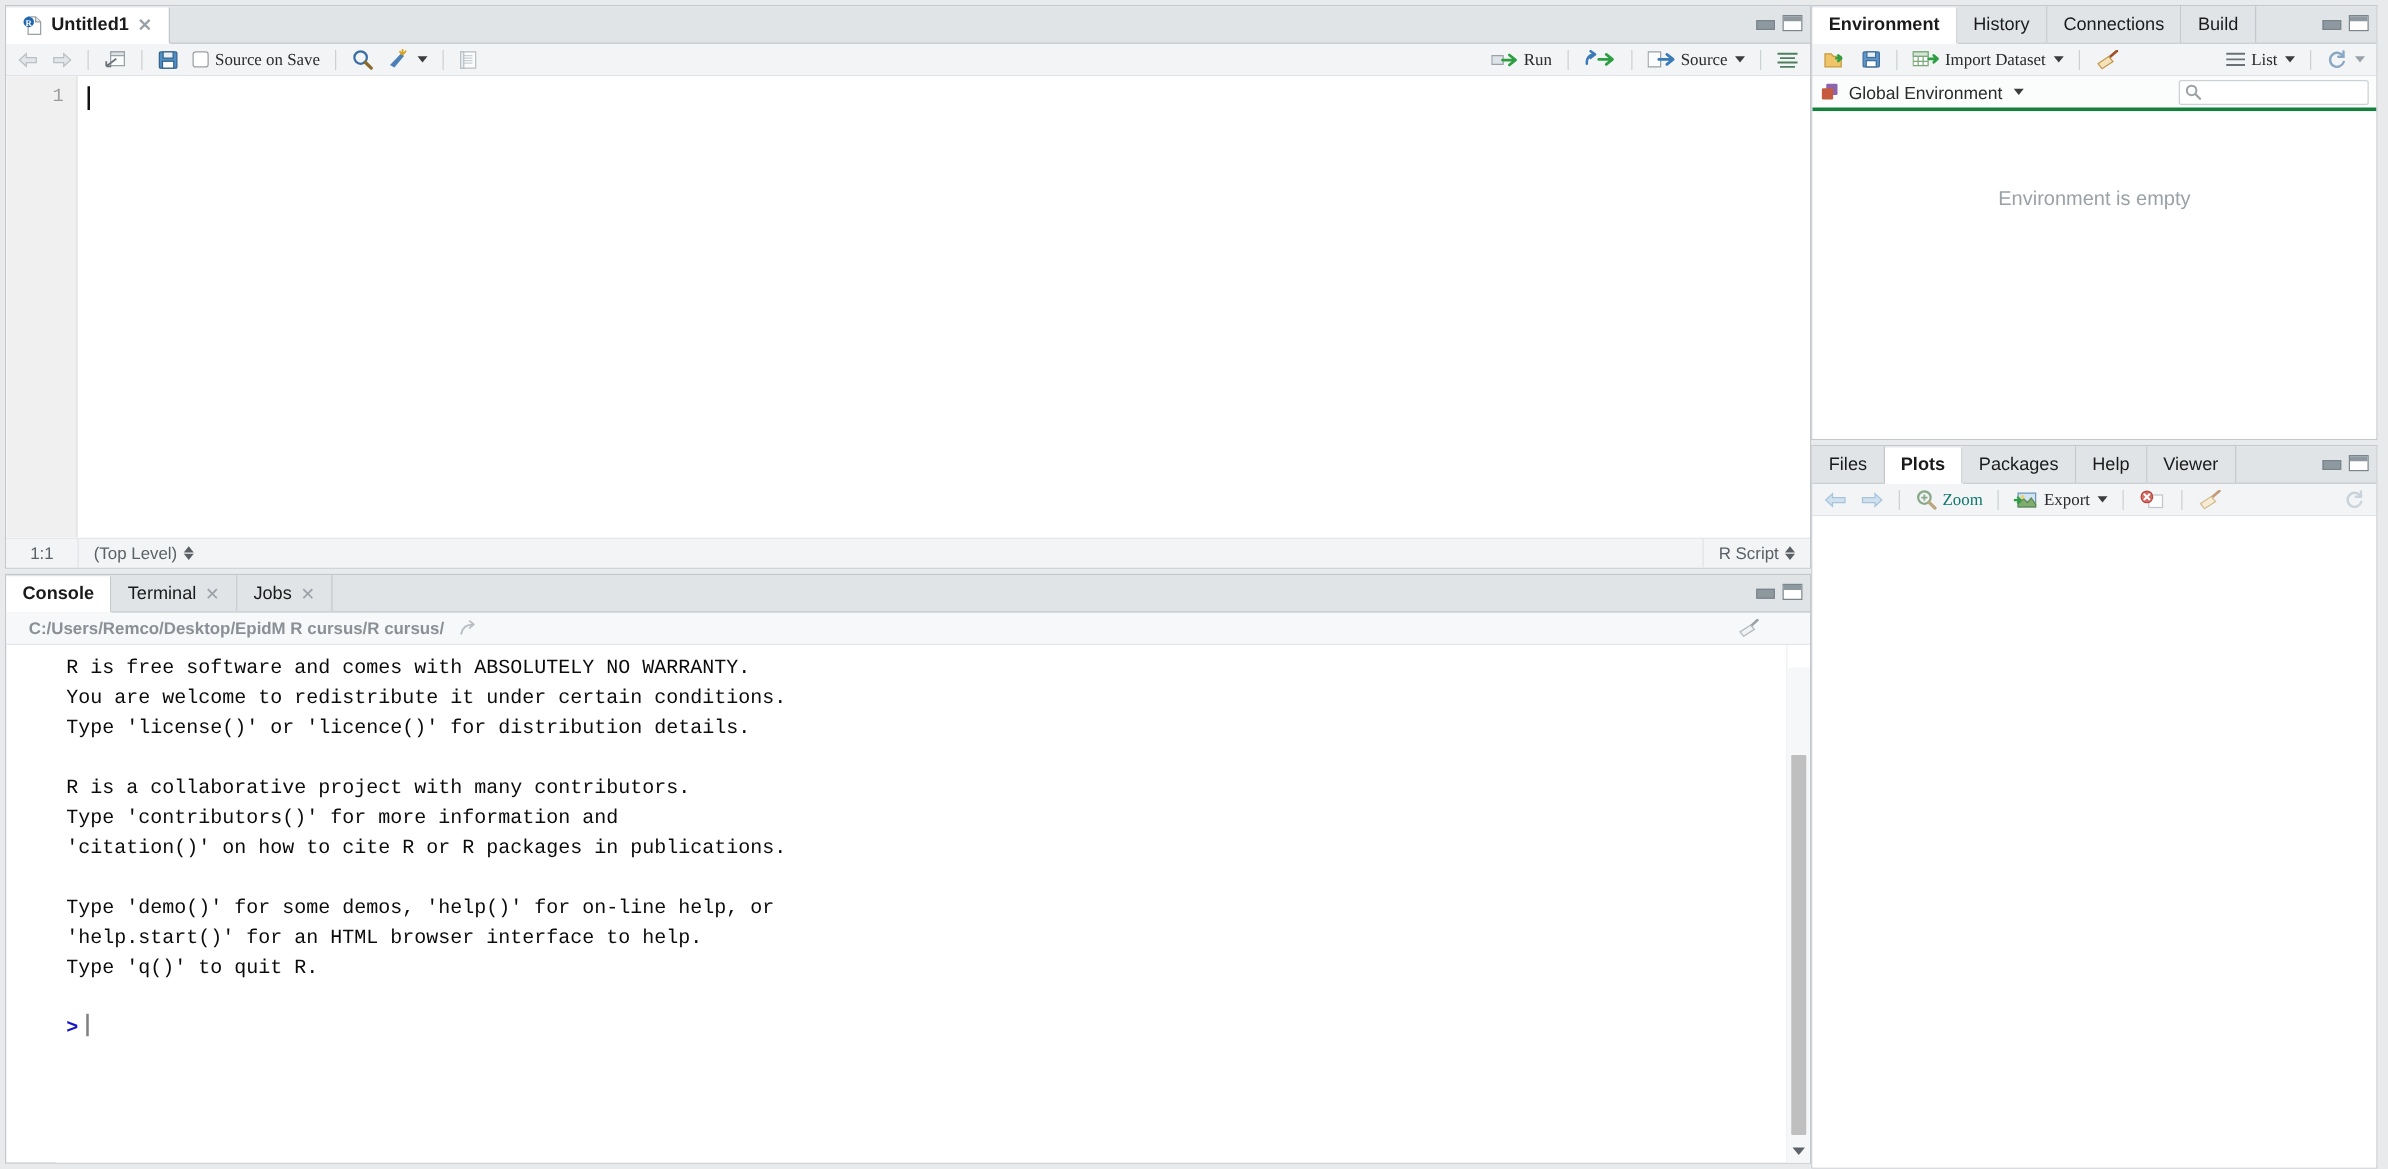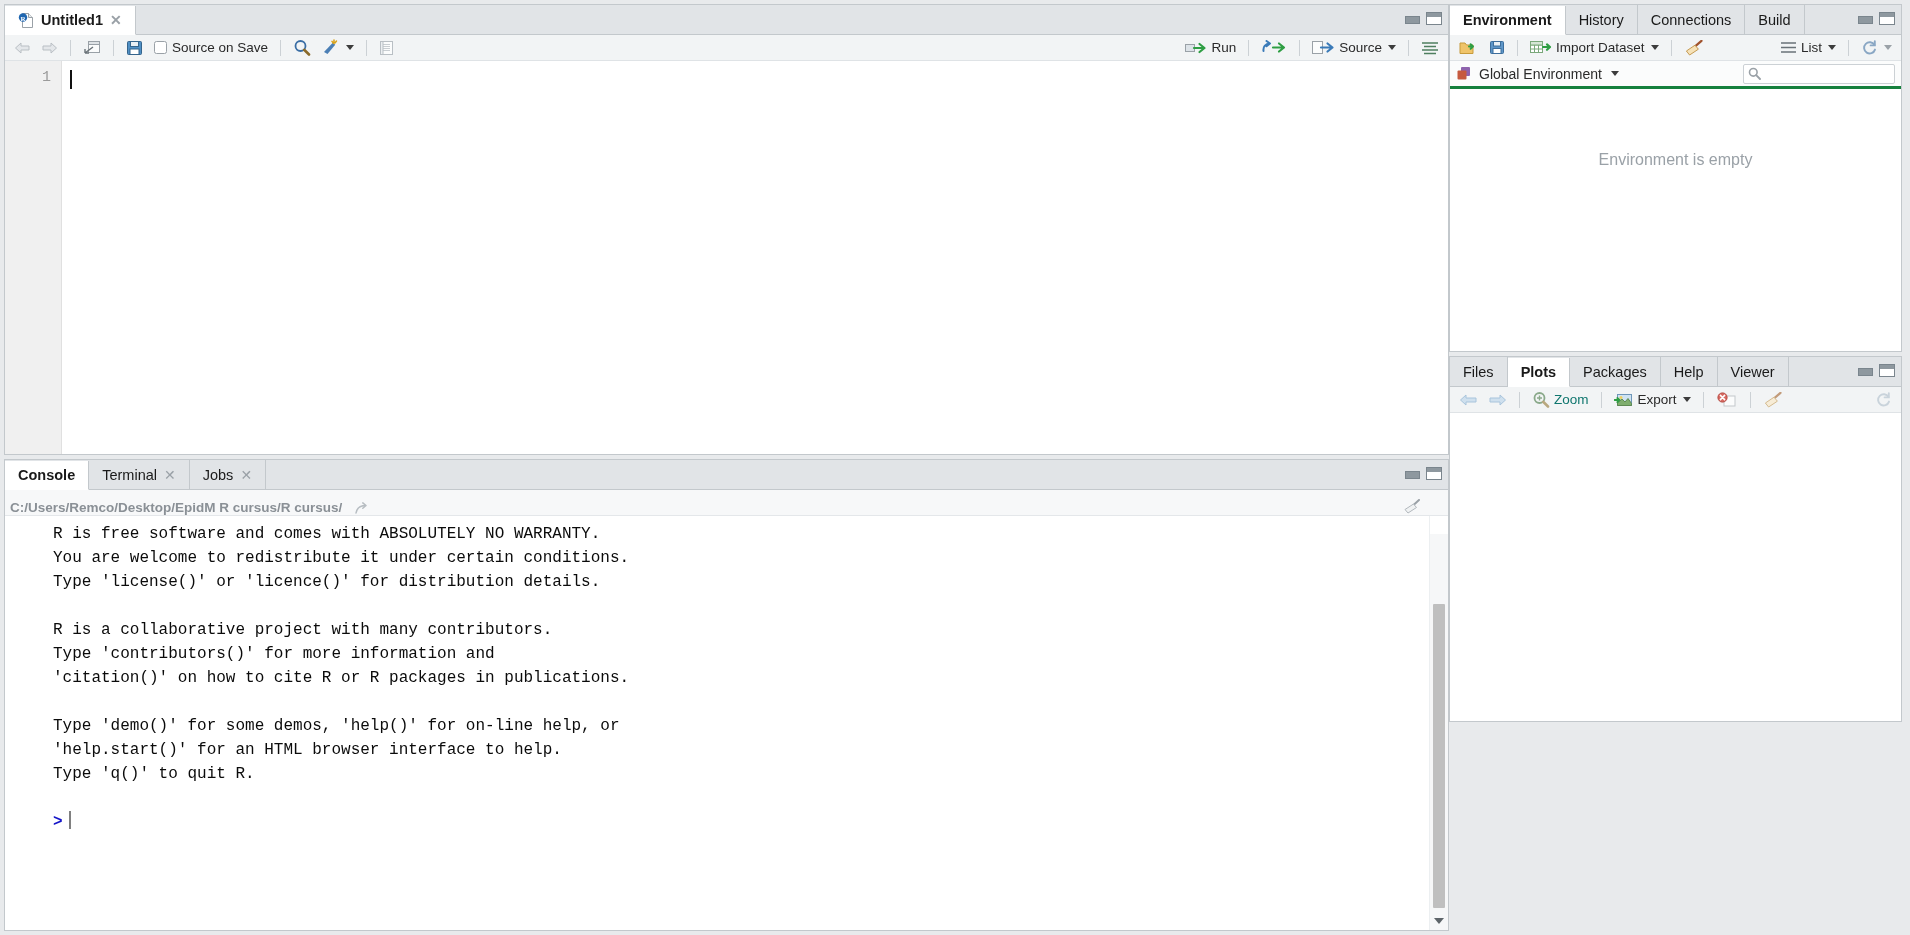--- a/index.html
+++ b/index.html
@@ -32,21 +32,21 @@
   .ic-min2::after { content:""; position:absolute; left:0; right:0; bottom:0; height:6px; background:#8e989f; border:1px solid #7a858d;}
   .ic-max { width: 16px; height: 13px; border: 1px solid #7a858d; background: #fff; position: relative; }
   .ic-max::before { content:""; position:absolute; left:0; right:0; top:0; height:4px; background:#8e989f; }
 
   .toolbar {
     height: 26px; background: #f2f4f5; border-bottom: 1px solid #dfe3e6;
     display: flex; align-items: center; padding: 0 6px; gap: 4px; flex: 0 0 26px;
     font-size: 13.5px; color: #2a2a2a; white-space: nowrap;
   }
   .tsep { width: 1px; height: 16px; background: #ccd1d5; margin: 0 5px; }
-  .tbtn { display: flex; align-items: center; gap: 4px; padding: 1px 3px; border-radius: 2px; cursor: default; }
+  .tbtn { display: flex; align-items: center; gap: 4px; padding: 1px 3px; border-radius: 2px; cursor: default; font-family: Liberation Serif, serif; }
   .caret { width:0;height:0;border-left:4px solid transparent;border-right:4px solid transparent;border-top:5px solid #3c3c3c; margin-left:2px;}
   .caret.dim { border-top-color:#9aa1a7; }
   svg { display: block; }
 
   
   .leftcol { width: 1449px; height: 935px; display: flex; flex-direction: column; padding: 4px 0 4px 4px; gap: 4px;}
   .source-pane { height: 533px; }
   .console-pane { flex: 1; }
 
   
@@ -66,41 +66,41 @@
   .statusbar .cell.border-r { border-right: 1px solid #dfe3e6; }
   .spin { display:inline-flex; flex-direction:column; line-height:0; gap:1px;}
   .spin i { width:0;height:0;border-left:4px solid transparent;border-right:4px solid transparent;}
   .spin i.up{ border-bottom:5px solid #5a6066;}
   .spin i.dn{ border-top:5px solid #5a6066;}
   .grow { flex: 1; }
 
   
   .pathbar {
     height: 26px; background: #f7f8f9; border-bottom: 1px solid #e4e7ea;
-    display: flex; align-items: flex-end; padding: 0 5px; gap: 13px;
+    display: flex; align-items: center; padding: 0 18px; gap: 13px;
     font-size: 13.5px; color: #8a9096; font-weight: bold; flex: 0 0 26px;
   }
   .consolebody {
     flex: 1; background: #fff; position: relative; overflow: hidden;
     font-family: "Liberation Mono", monospace; font-size: 16px; line-height: 24px;
     color: #0b0b0b; padding: 6px 0 0 8px; white-space: pre; margin-left: 40px;
   }
   .prompt { color: #1414c8; font-weight: bold; }
   .ccaret { display:inline-block;width:2px;height:18px;background:#808080;vertical-align:-3px;margin-left:6px;}
 
   
   .vscroll { position:absolute; right:0; top:0; bottom:0; width:19px; background:#fff; border-left:1px solid #eceff1;}
   .vscroll .arrow { height:18px; display:flex;align-items:center;justify-content:center;background:#f6f7f8;}
   .vscroll .track { position:absolute; top:18px; bottom:18px; left:0; right:0; background:#f6f7f8;}
   .vscroll .thumb { position:absolute; left:3px; right:3px; background:#bfbfbf; border-radius:1px;}
   .tri-up{width:0;height:0;border-left:5px solid transparent;border-right:5px solid transparent;border-bottom:6px solid #5d6469;}
   .tri-dn{width:0;height:0;border-left:5px solid transparent;border-right:5px solid transparent;border-top:6px solid #5d6469;}
 
   
-  .rightcol { width: 457px; height: 722px; display: flex; flex-direction: column; padding: 4px 4px 0 0; gap: 4px;}
+  .rightcol { width: 457px; height: 935px; display: flex; flex-direction: column; padding: 4px 4px 0 0; gap: 4px;}
   .env-pane { height: 348px; }
   .plots-pane { flex: 1; }
   .envsearchrow { height: 28px; display:flex; align-items:center; border-bottom:3px solid #15803d; padding:0 6px; gap:14px; flex:0 0 28px; background:#fbfcfc;}
   .globalenv { display:flex;align-items:center;gap:7px;font-size:14px;color:#2b2b2b;}
   .searchbox {
     width: 152px; height: 20px; border: 1px solid #ccd1d5; border-radius: 2px;
     background: #fff; display: flex; align-items: center; padding: 0 4px; gap:4px;
   }
   .searchbox input { border:none; outline:none; width:100%; font-size:12.5px; font-family:"Liberation Sans",sans-serif;}
   .envbody { flex:1; background:#fff; display:flex; align-items:flex-start; justify-content:center; padding-top:62px; }
@@ -228,20 +228,38 @@
 
       <div class="editor">
         <div class="gutter">
           <div>1</div>
         </div>
         <div class="codearea">
           <span class="caret-bar"></span><span></span>
         </div>
       </div>
 
+      <div class="statusbar">
+        <div class="cell border-r" style="width:58px;justify-content:center;padding:0;">1:1</div>
+        <div class="cell">
+          <span>(Top Level)</span>
+          <span class="spin">
+              <i class="up"></i>
+              <i class="dn"></i>
+            </span>
+        </div>
+        <div class="grow"></div>
+        <div class="cell" style="border-left:1px solid #dfe3e6;">
+          <span>R Script</span>
+          <span class="spin">
+              <i class="up"></i>
+              <i class="dn"></i>
+            </span>
+        </div>
+      </div>
     </div>
 
     <div class="pane console-pane">
 
       <div class="tabbar">
         <div class="tab active">
           <span>Console</span>
         </div>
         <div class="tab">
           <span>Terminal</span>

